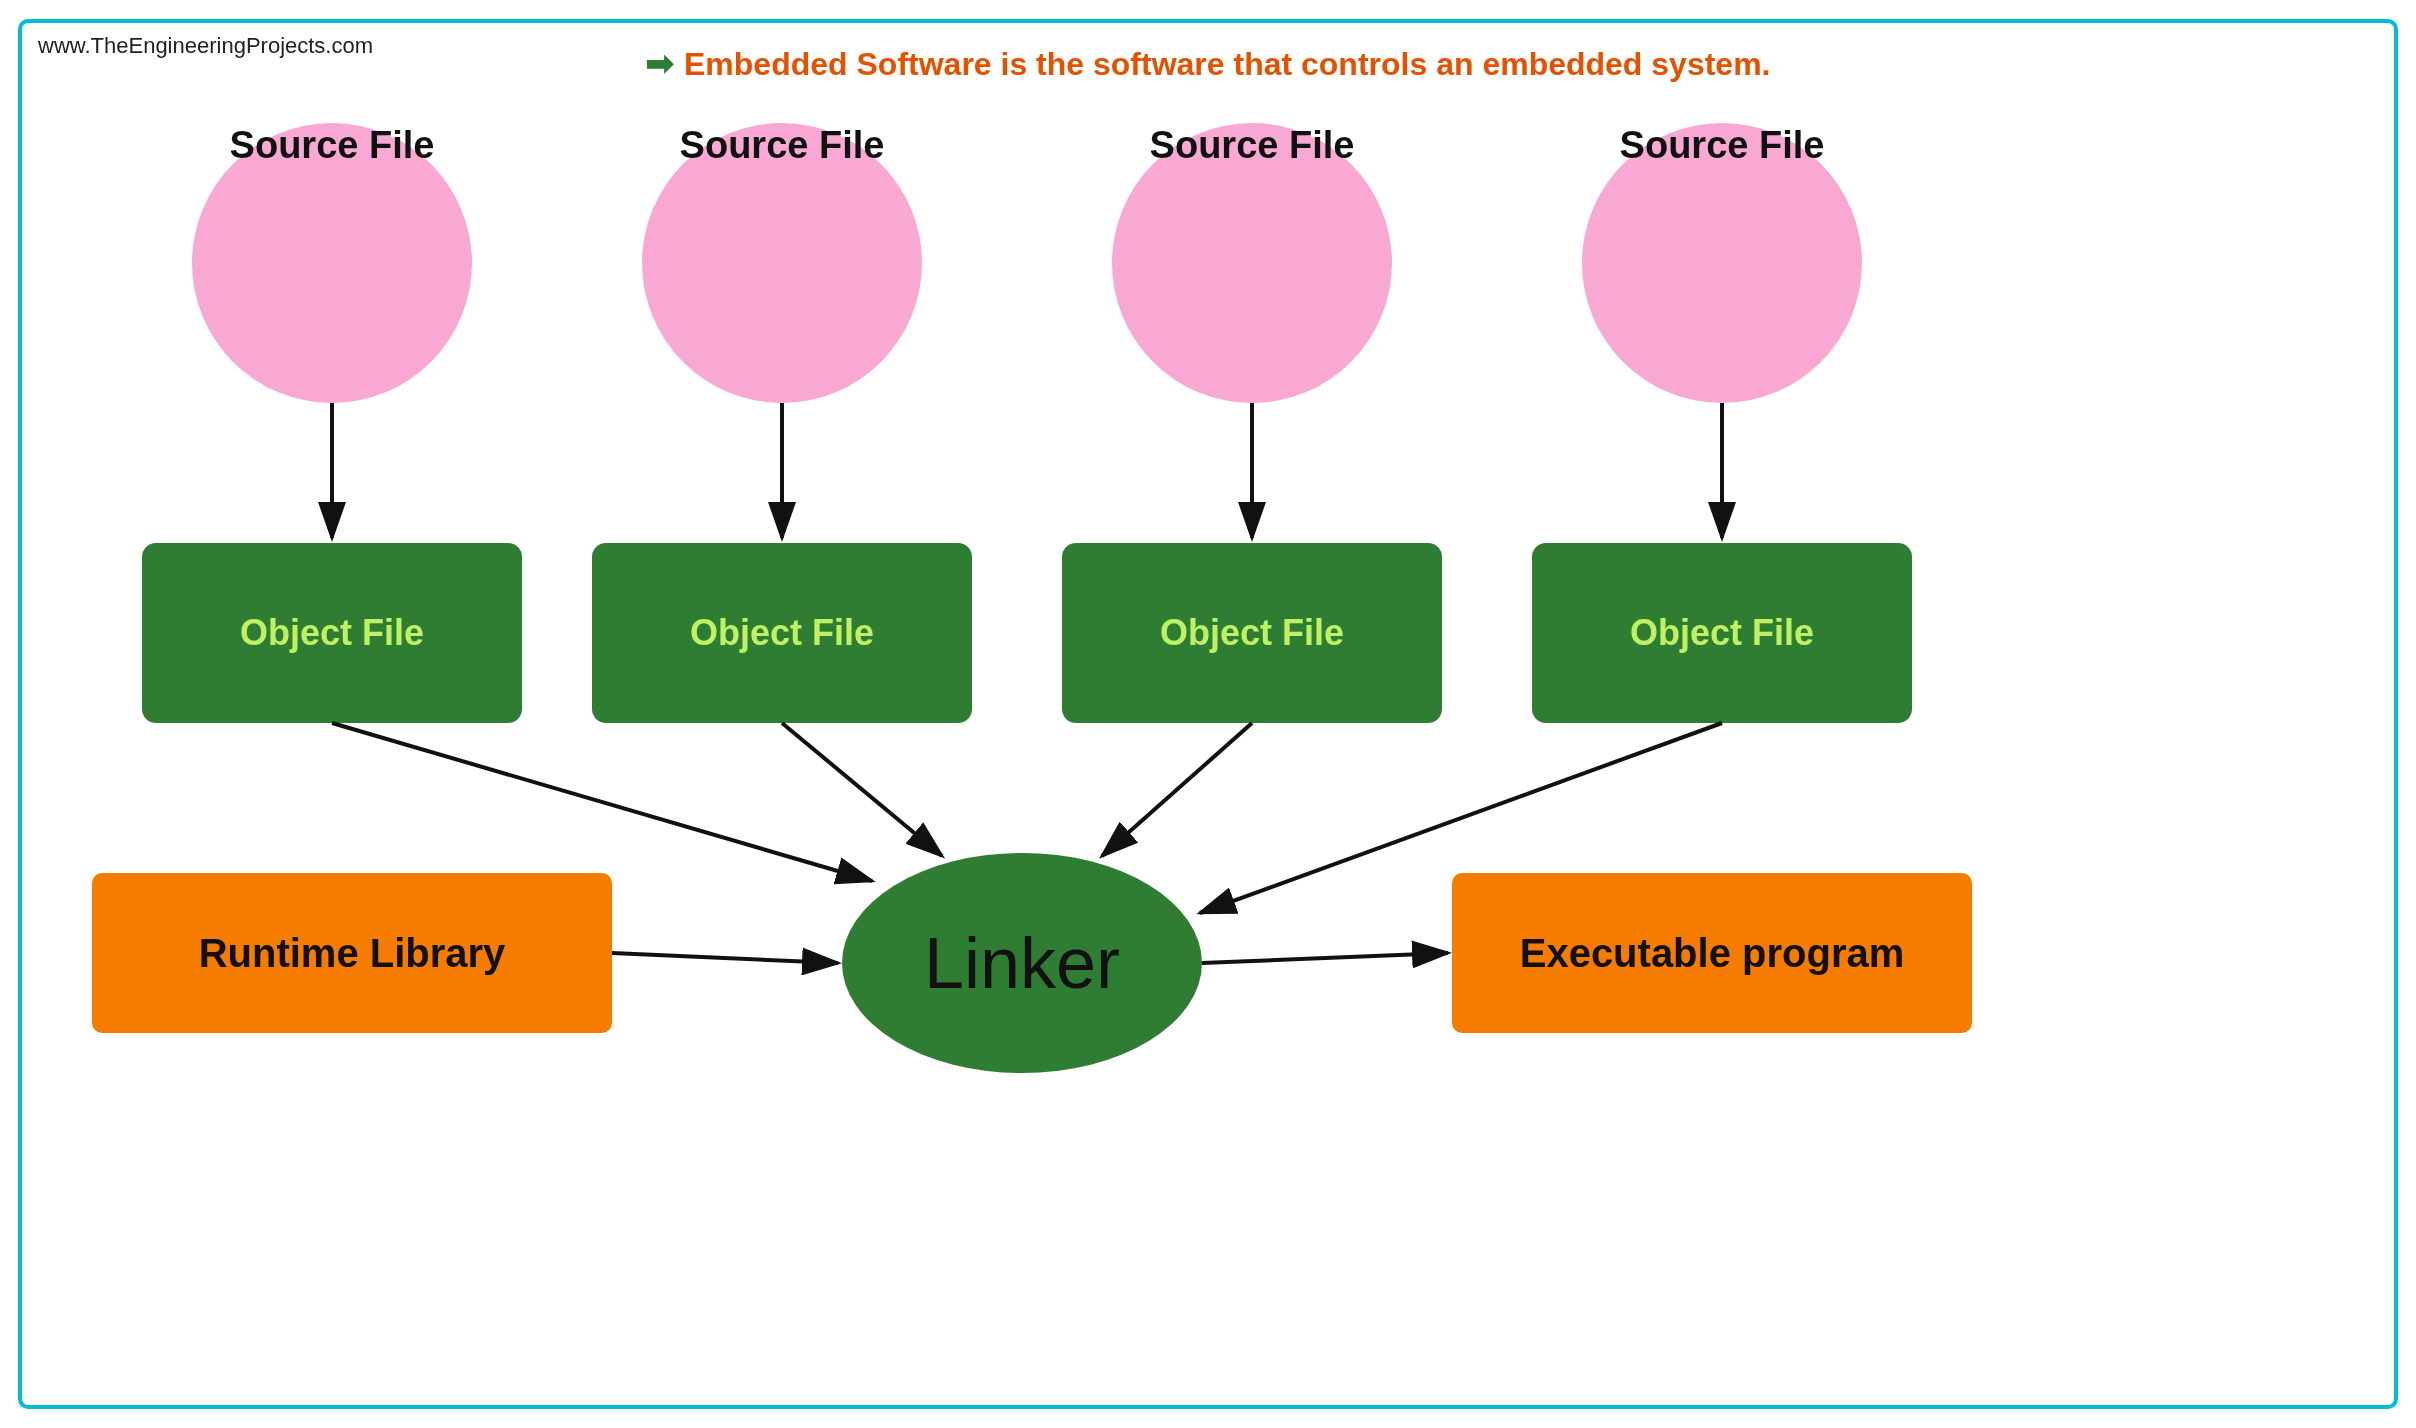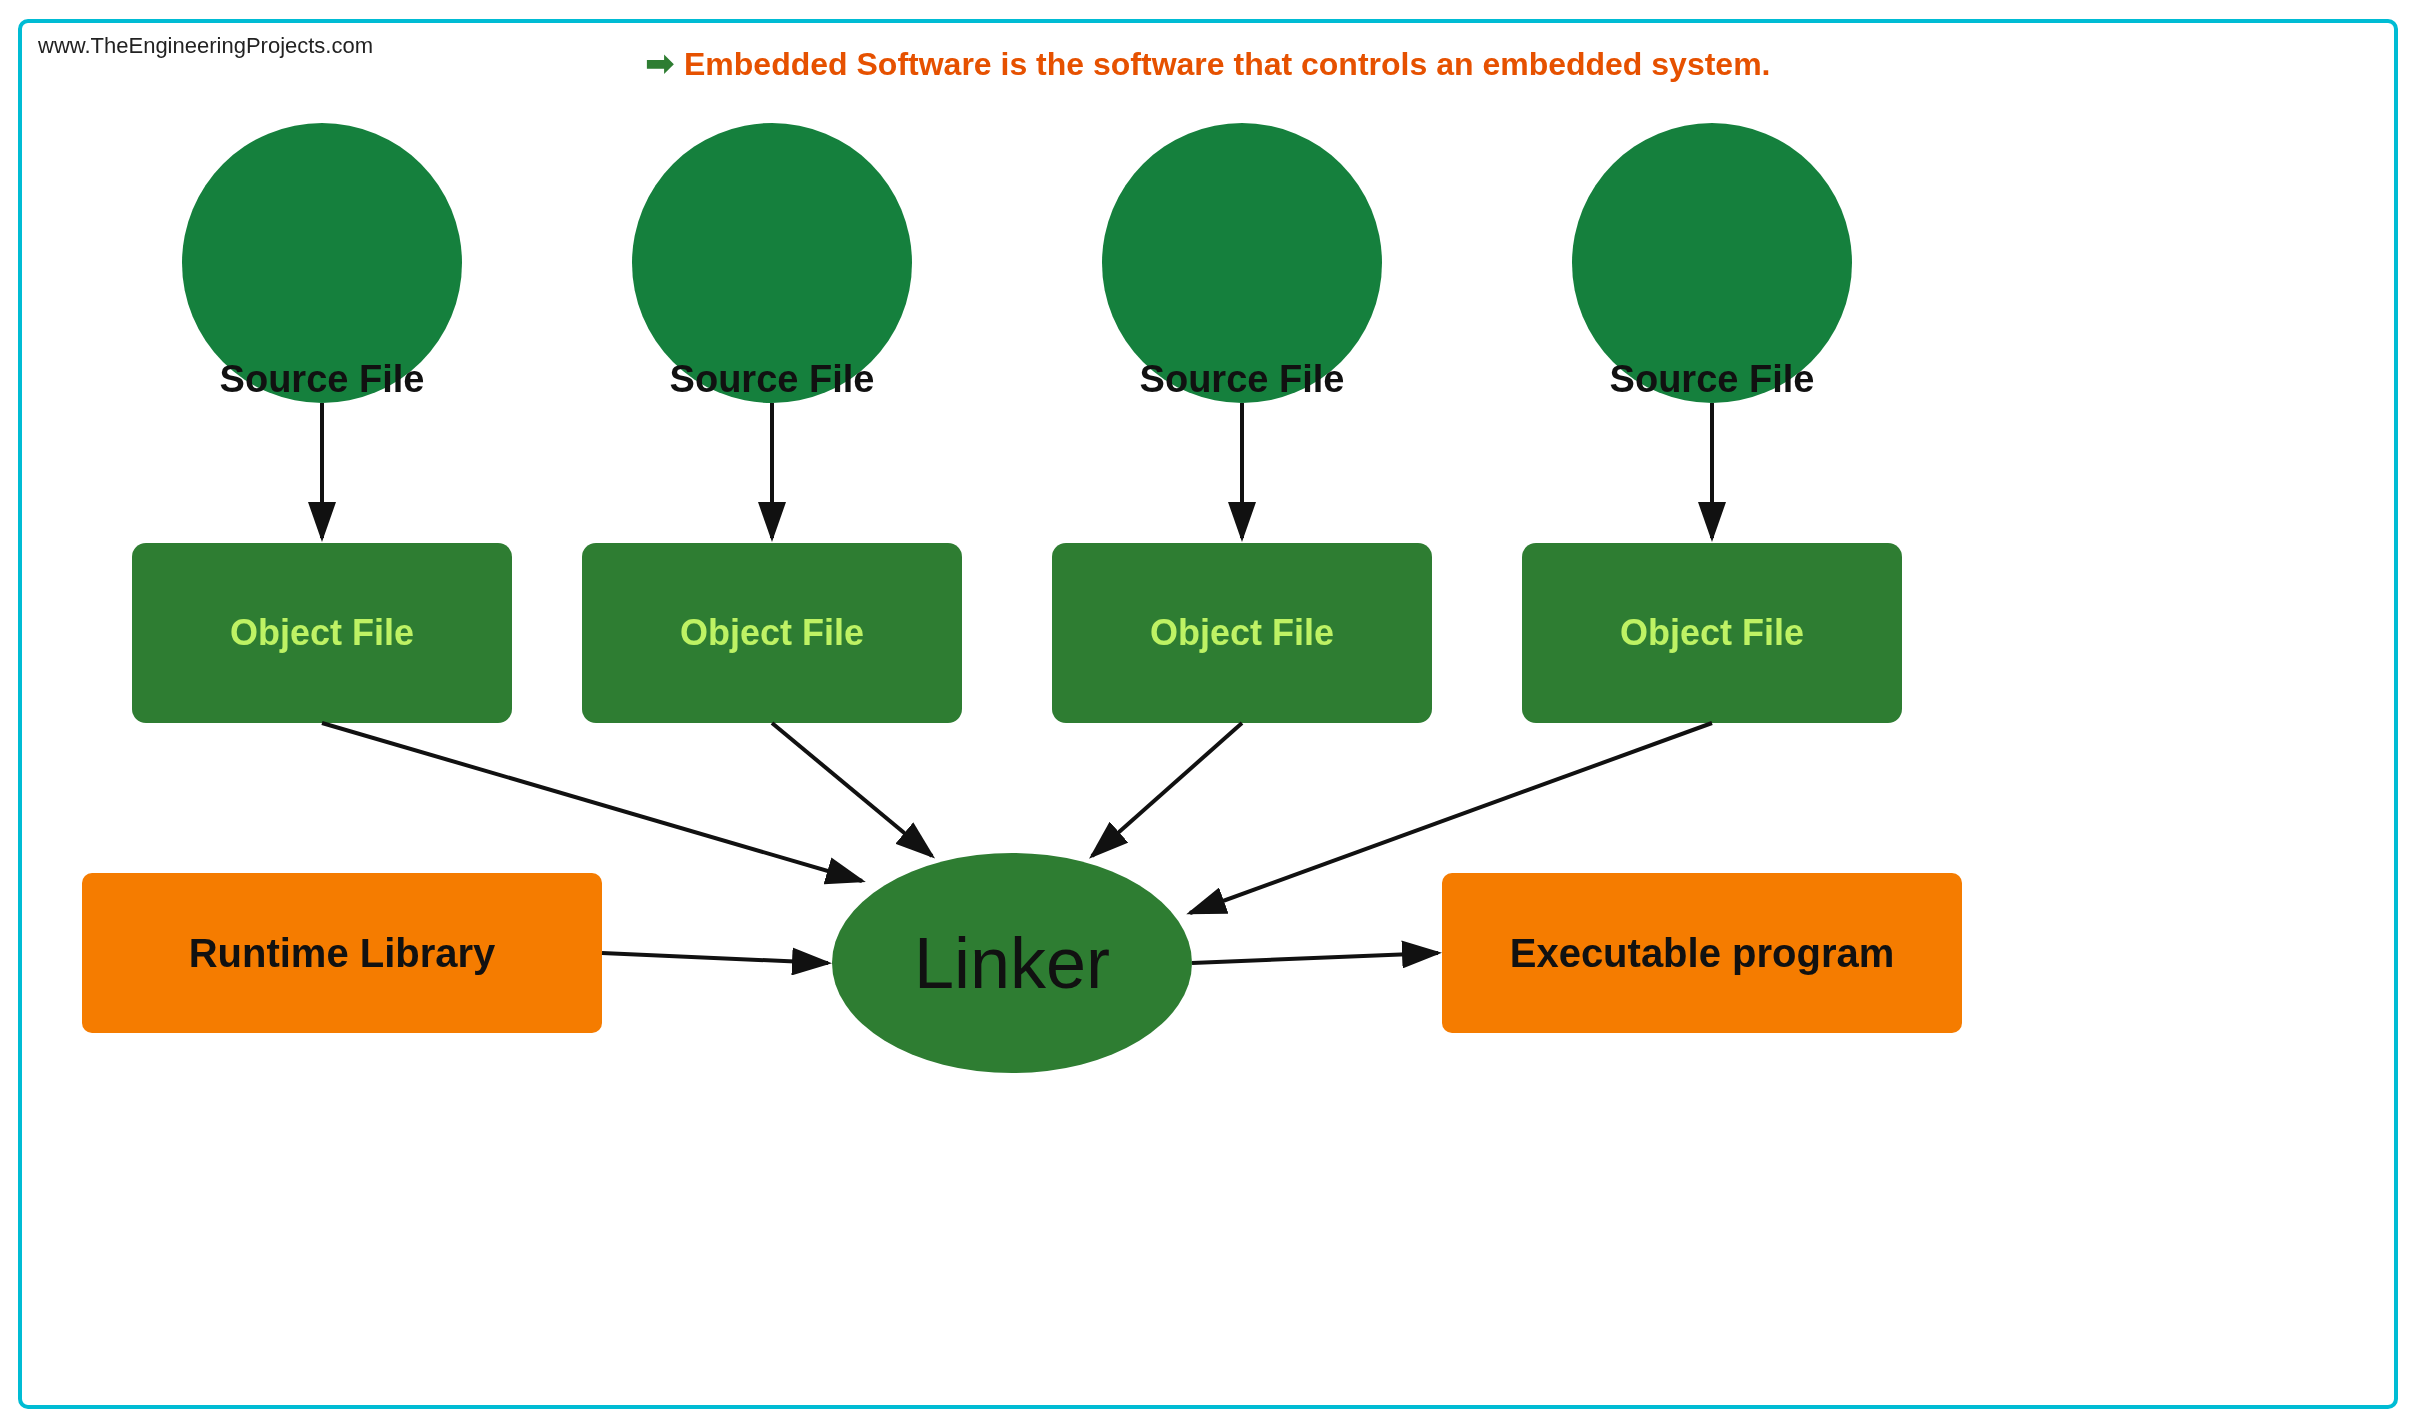--- a/index.html
+++ b/index.html
@@ -11,21 +11,21 @@
       overflow: hidden;
     }
     .outer-border {
       width: 2380px;
       height: 1390px;
       margin: 19px auto;
       border: 4px solid #00bcd4;
       border-radius: 10px;
       background: #fff;
       position: relative;
-      padding: 20px 20px;
+      padding: 20px 30px;
     }
     .website-url {
       position: absolute;
       top: 10px;
       left: 16px;
       font-size: 22px;
       color: #222;
       font-weight: normal;
     }
     .main-title {
@@ -54,23 +54,23 @@
       position: relative;
       width: 100%;
       height: 1100px;
     }
     
     .circle {
       position: absolute;
       width: 280px;
       height: 280px;
       border-radius: 50%;
-      background: #15803d;
-      display: flex;
-      align-items: flex-end;
+      background: #f9a8d4;
+      display: flex;
+      align-items: flex-start;
       justify-content: center;
       font-size: 38px;
       font-weight: bold;
       color: #111;
       text-align: center;
       line-height: 1.2;
     }
     
     .rect-green {
       position: absolute;

